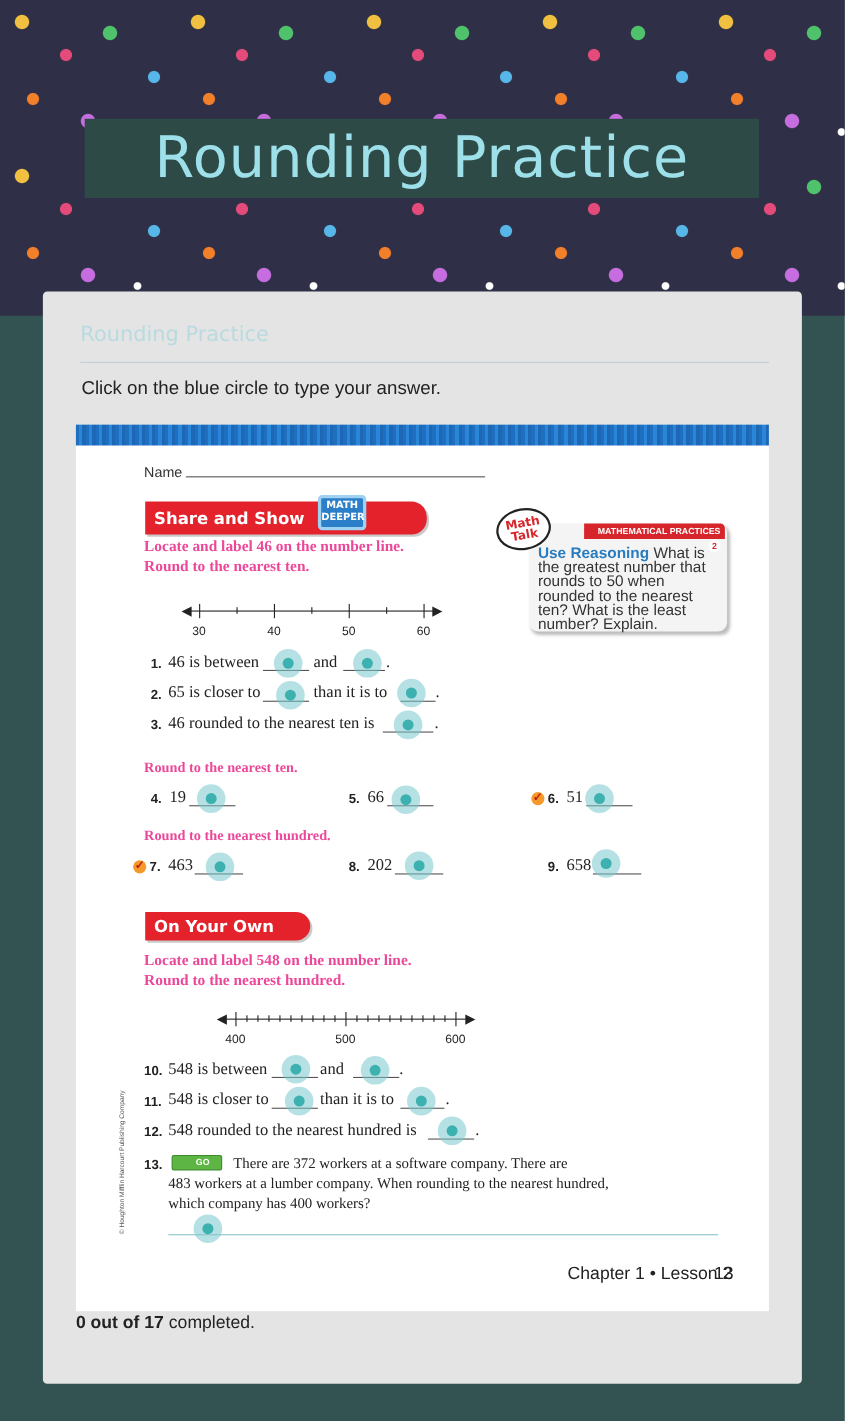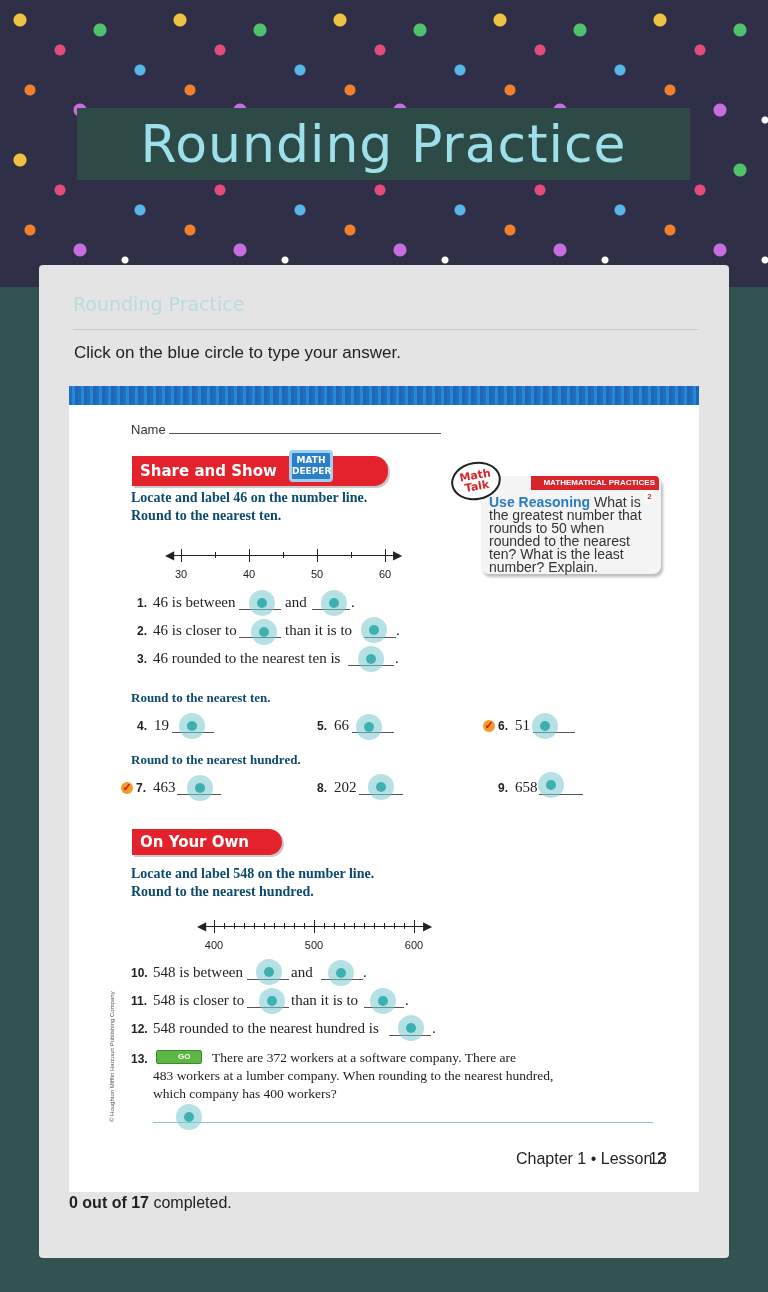--- a/index.html
+++ b/index.html
@@ -58,21 +58,21 @@
   .banner-red {
     position: absolute; background: #e3222c; color: #fff; font-family: "DejaVu Sans", sans-serif;
     font-weight: bold; font-size: 15px; padding: 0 8px; display: flex; align-items: center;
     border-radius: 0 14px 14px 0; box-shadow: 2px 2px 0 #c9c9c9;
   }
   .mathboard {
     position: absolute; width: 44px; height: 32px; background: #2b7fc8; border: 3px solid #9fd1f2;
     border-radius: 4px; color: #fff; font-family: "DejaVu Sans", sans-serif; font-size: 9px; font-weight: bold;
     line-height: 11px; text-align: center; padding-top: 2px;
   }
-  .bold-serif { font-family: "Liberation Serif", serif; font-weight: bold; font-size: 14px; color: #0c4a6e; }
+  .bold-serif { font-family: "Liberation Serif", serif; font-weight: bold; font-size: 14px; color: #ec4899; }
   .serif14 { font-family: "Liberation Serif", serif; font-size: 15px; color: #222; }
   .num { font-weight: bold; font-family: "Liberation Sans", sans-serif; font-size: 12px; }
 
   .numberline-axis { position: absolute; height: 1px; background: #222; }
   .tick { position: absolute; width: 1px; background: #222; }
   .tick-label { position: absolute; font-family: "Liberation Sans", sans-serif; font-size: 11px; color: #222; transform: translateX(-50%); }
   .arrow { position: absolute; font-size: 12px; line-height: 10px; color: #222; }
 
   .blank { position: absolute; height: 1px; background: #555; }
   .answer-dot {
@@ -189,21 +189,21 @@
       <div class="blank" style="left:170px; top:223px; width:42px;"></div>
       <div class="answer-dot" style="left:180px; top:204px;"></div>
       <span class="abs serif14" style="left:216px; top:208px;">and</span>
       <div class="blank" style="left:243px; top:223px; width:38px;"></div>
       <div class="answer-dot" style="left:252px; top:204px;"></div>
       <span class="abs serif14" style="left:282px; top:208px;">.</span>
     </div>
 
     <div>
       <span class="abs num" style="left:68px; top:238px;">2.</span>
-      <span class="abs serif14" style="left:84px; top:236px;">46 is closer to</span>
+      <span class="abs serif14" style="left:84px; top:236px;">65 is closer to</span>
       <div class="blank" style="left:170px; top:251px; width:42px;"></div>
       <div class="answer-dot" style="left:182px; top:233px;"></div>
       <span class="abs serif14" style="left:216px; top:236px;">than it is to</span>
       <div class="blank" style="left:295px; top:251px; width:32px;"></div>
       <div class="answer-dot" style="left:292px; top:231px;"></div>
       <span class="abs serif14" style="left:327px; top:236px;">.</span>
     </div>
 
     <div>
       <span class="abs num" style="left:68px; top:266px;">3.</span>

